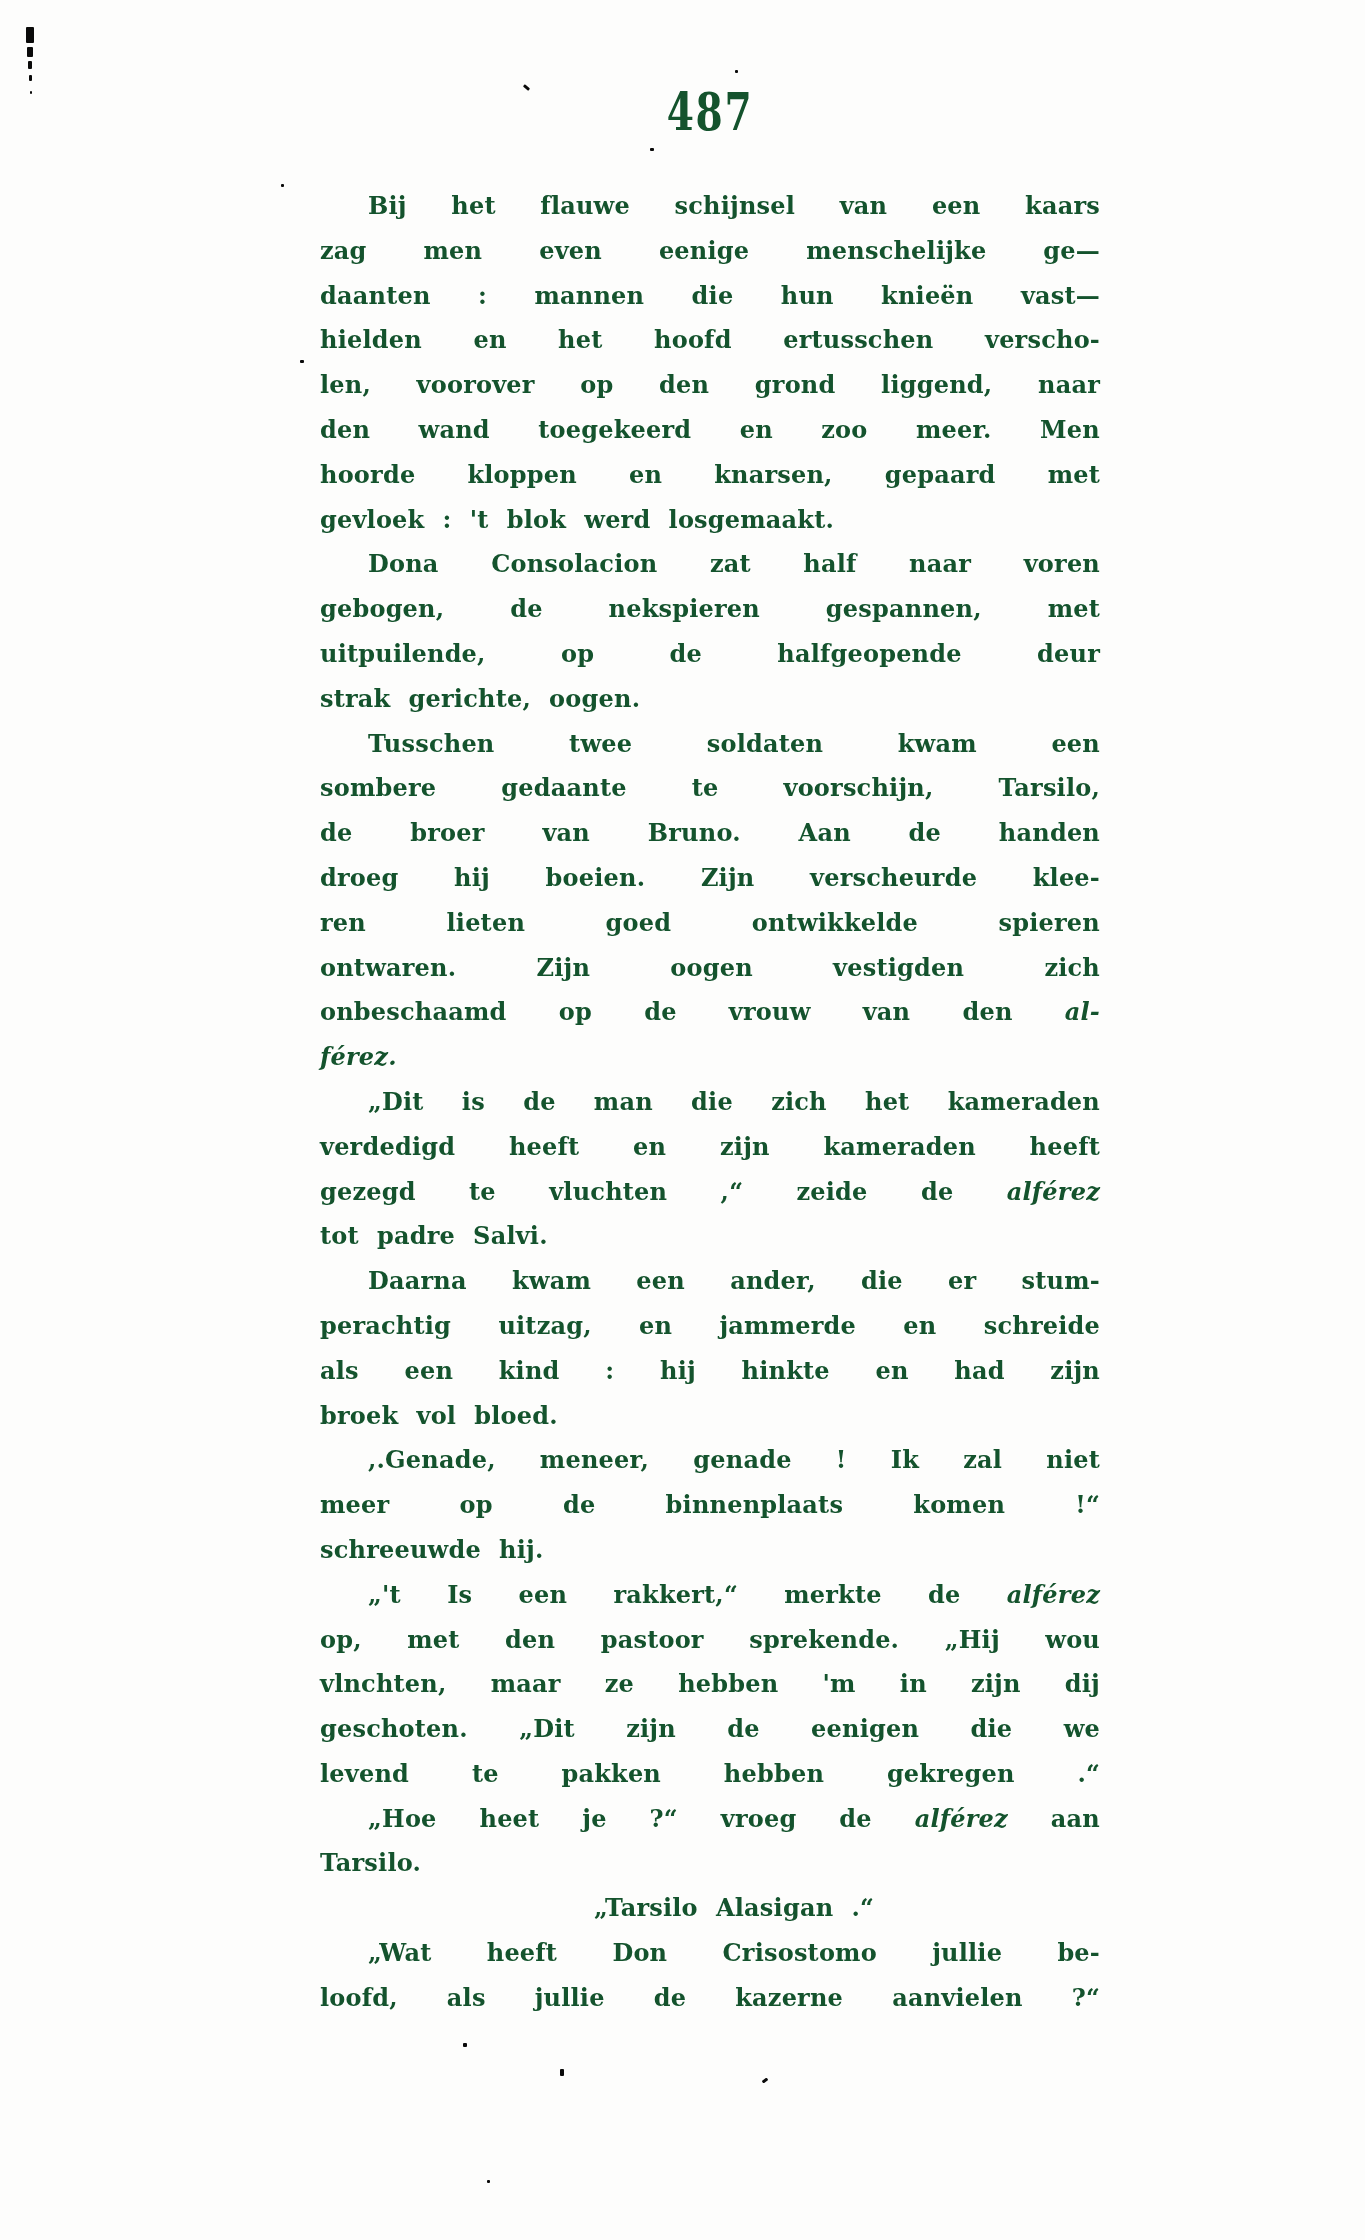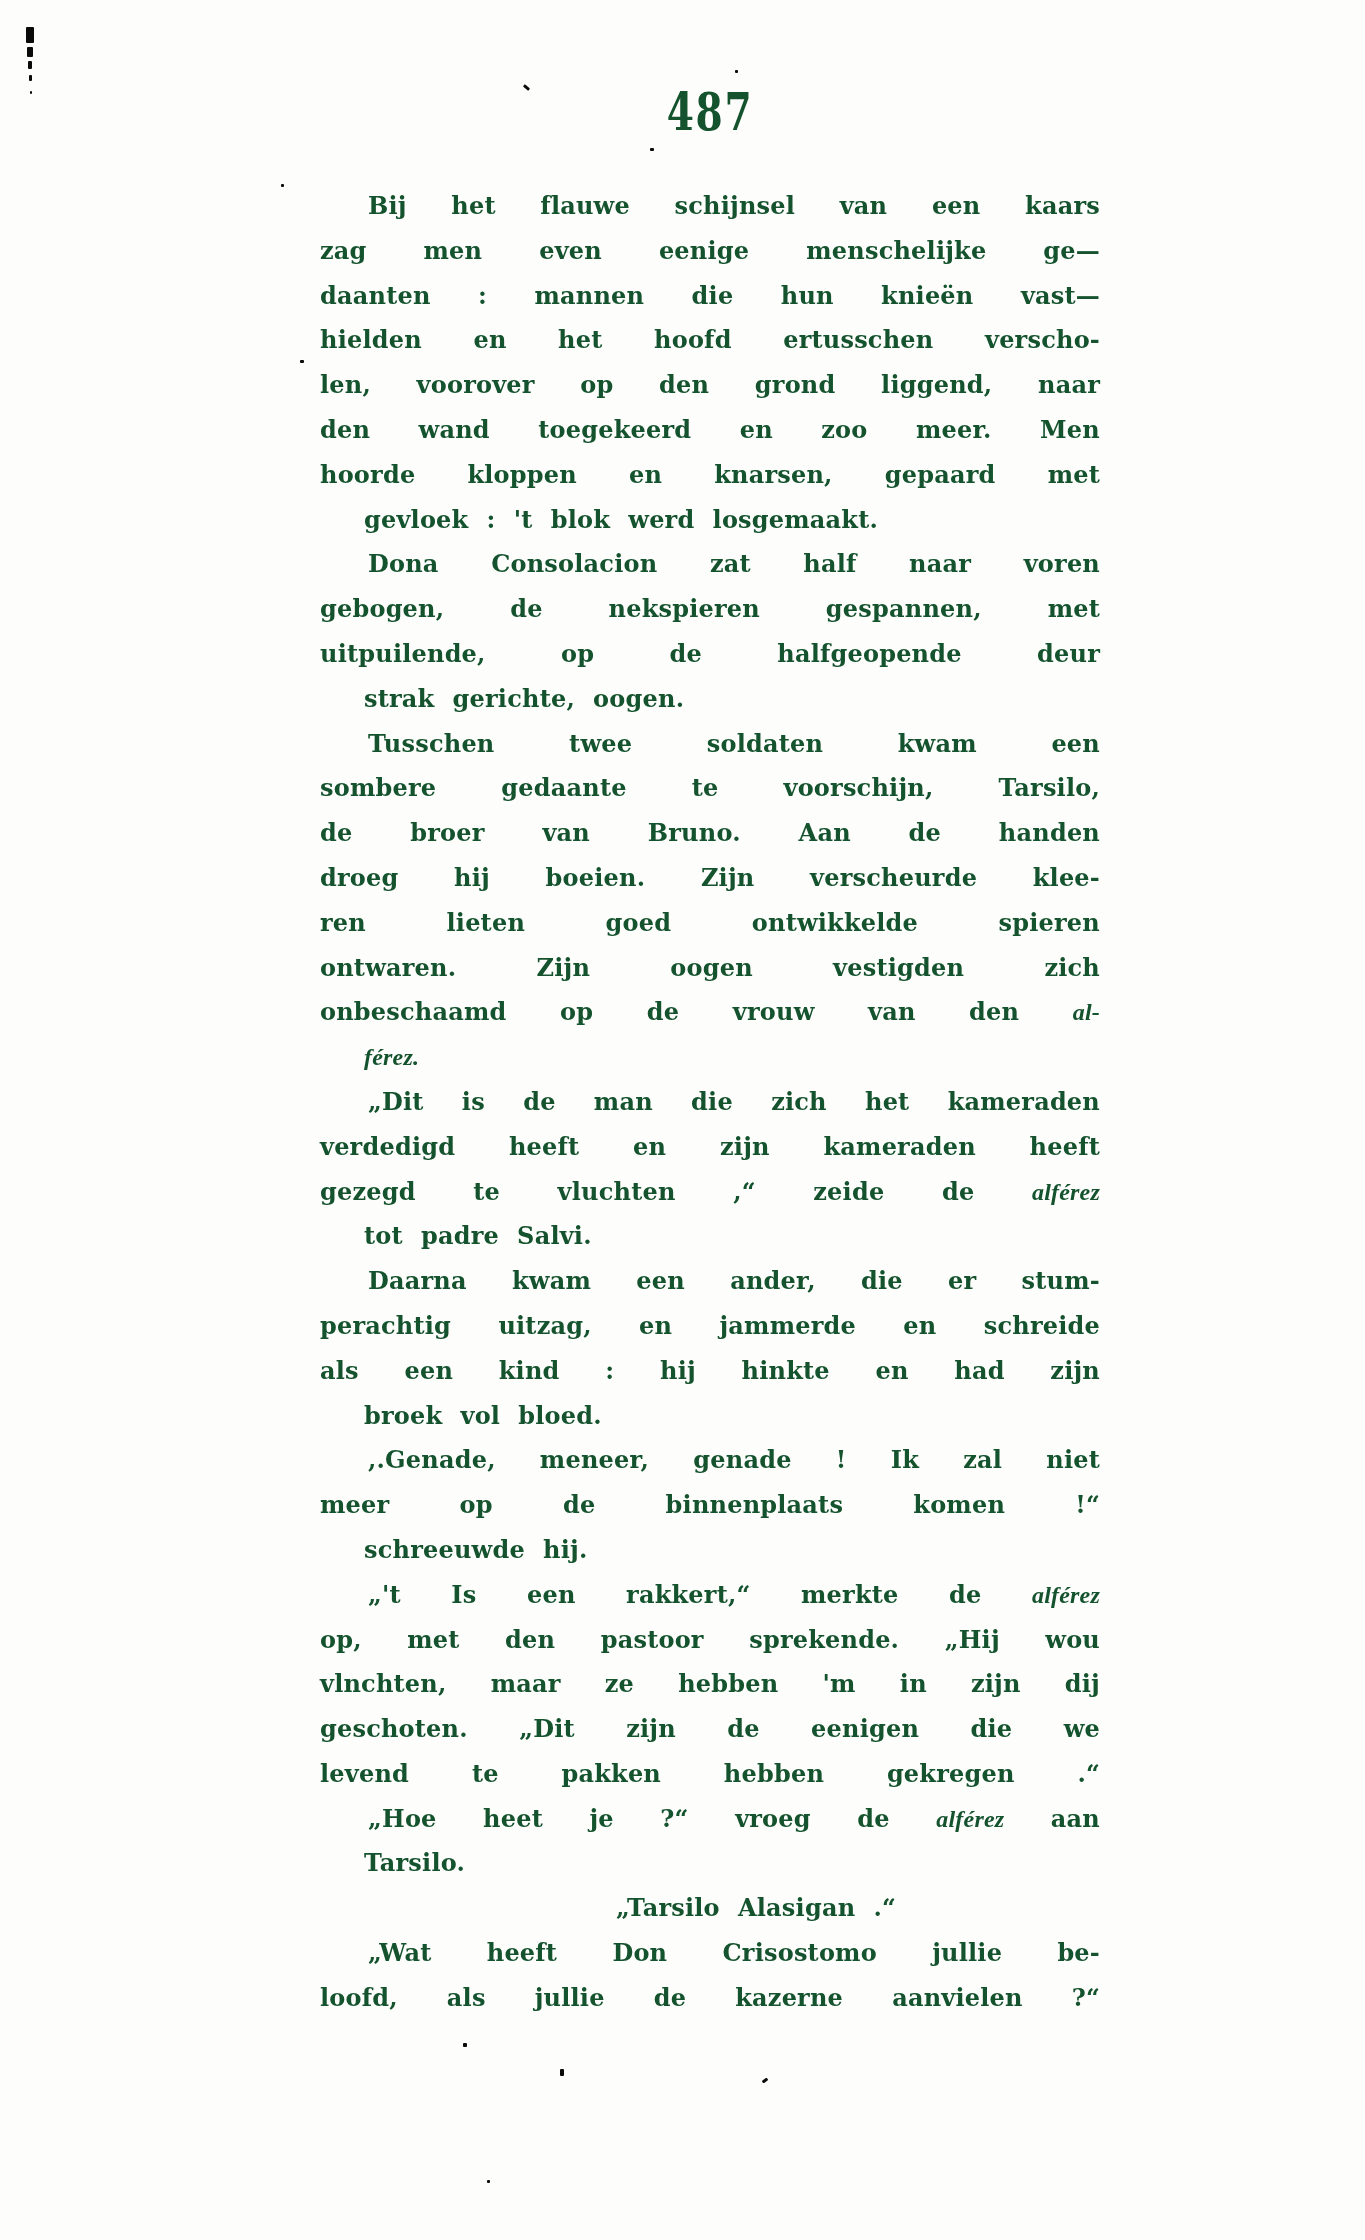--- a/index.html
+++ b/index.html
@@ -42,29 +42,27 @@
     height: 44.8px;
     line-height: 44.8px;
     overflow: visible;
   }
   .line.j {
     text-align: justify;
     text-align-last: justify;
   }
   .line:not(.j) {
     word-spacing: 0.4em;
-    margin-left: 44px;
   }
   .line.ind {
     text-indent: 48px;
     text-align: center;
   }
   .it {
     font-style: italic;
-    font-family: Liberation Serif, serif;
   }
   
   .smudge {
     position: absolute;
     left: 26px;
     top: 27px;
     width: 14px;
     height: 72px;
   }
   .smudge i, .speck {

